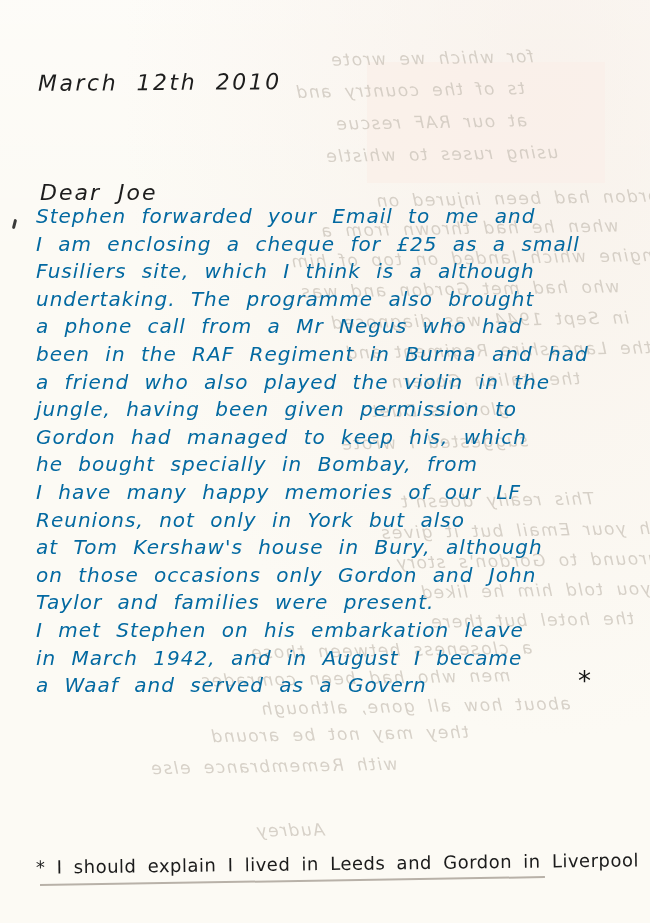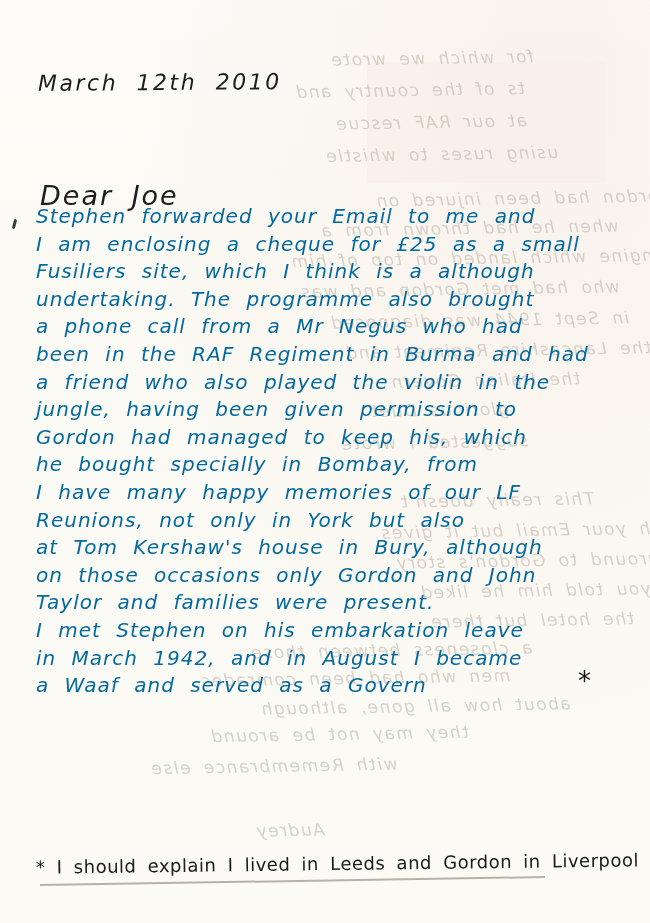--- a/index.html
+++ b/index.html
@@ -57,21 +57,21 @@
     top: 70px;
     font-size: 22px;
     letter-spacing: 2.5px;
     word-spacing: 9px;
     transform: rotate(-0.4deg);
   }
   .salutation {
     position: absolute;
     left: 40px;
     top: 180px;
-    font-size: 27px;
+    font-size: 22px;
     letter-spacing: 2px;
     word-spacing: 8px;
   }
   .body-lines {
     position: absolute;
     left: 36px;
     top: 204px;
     width: 606px;
   }
   .body-lines .line {

